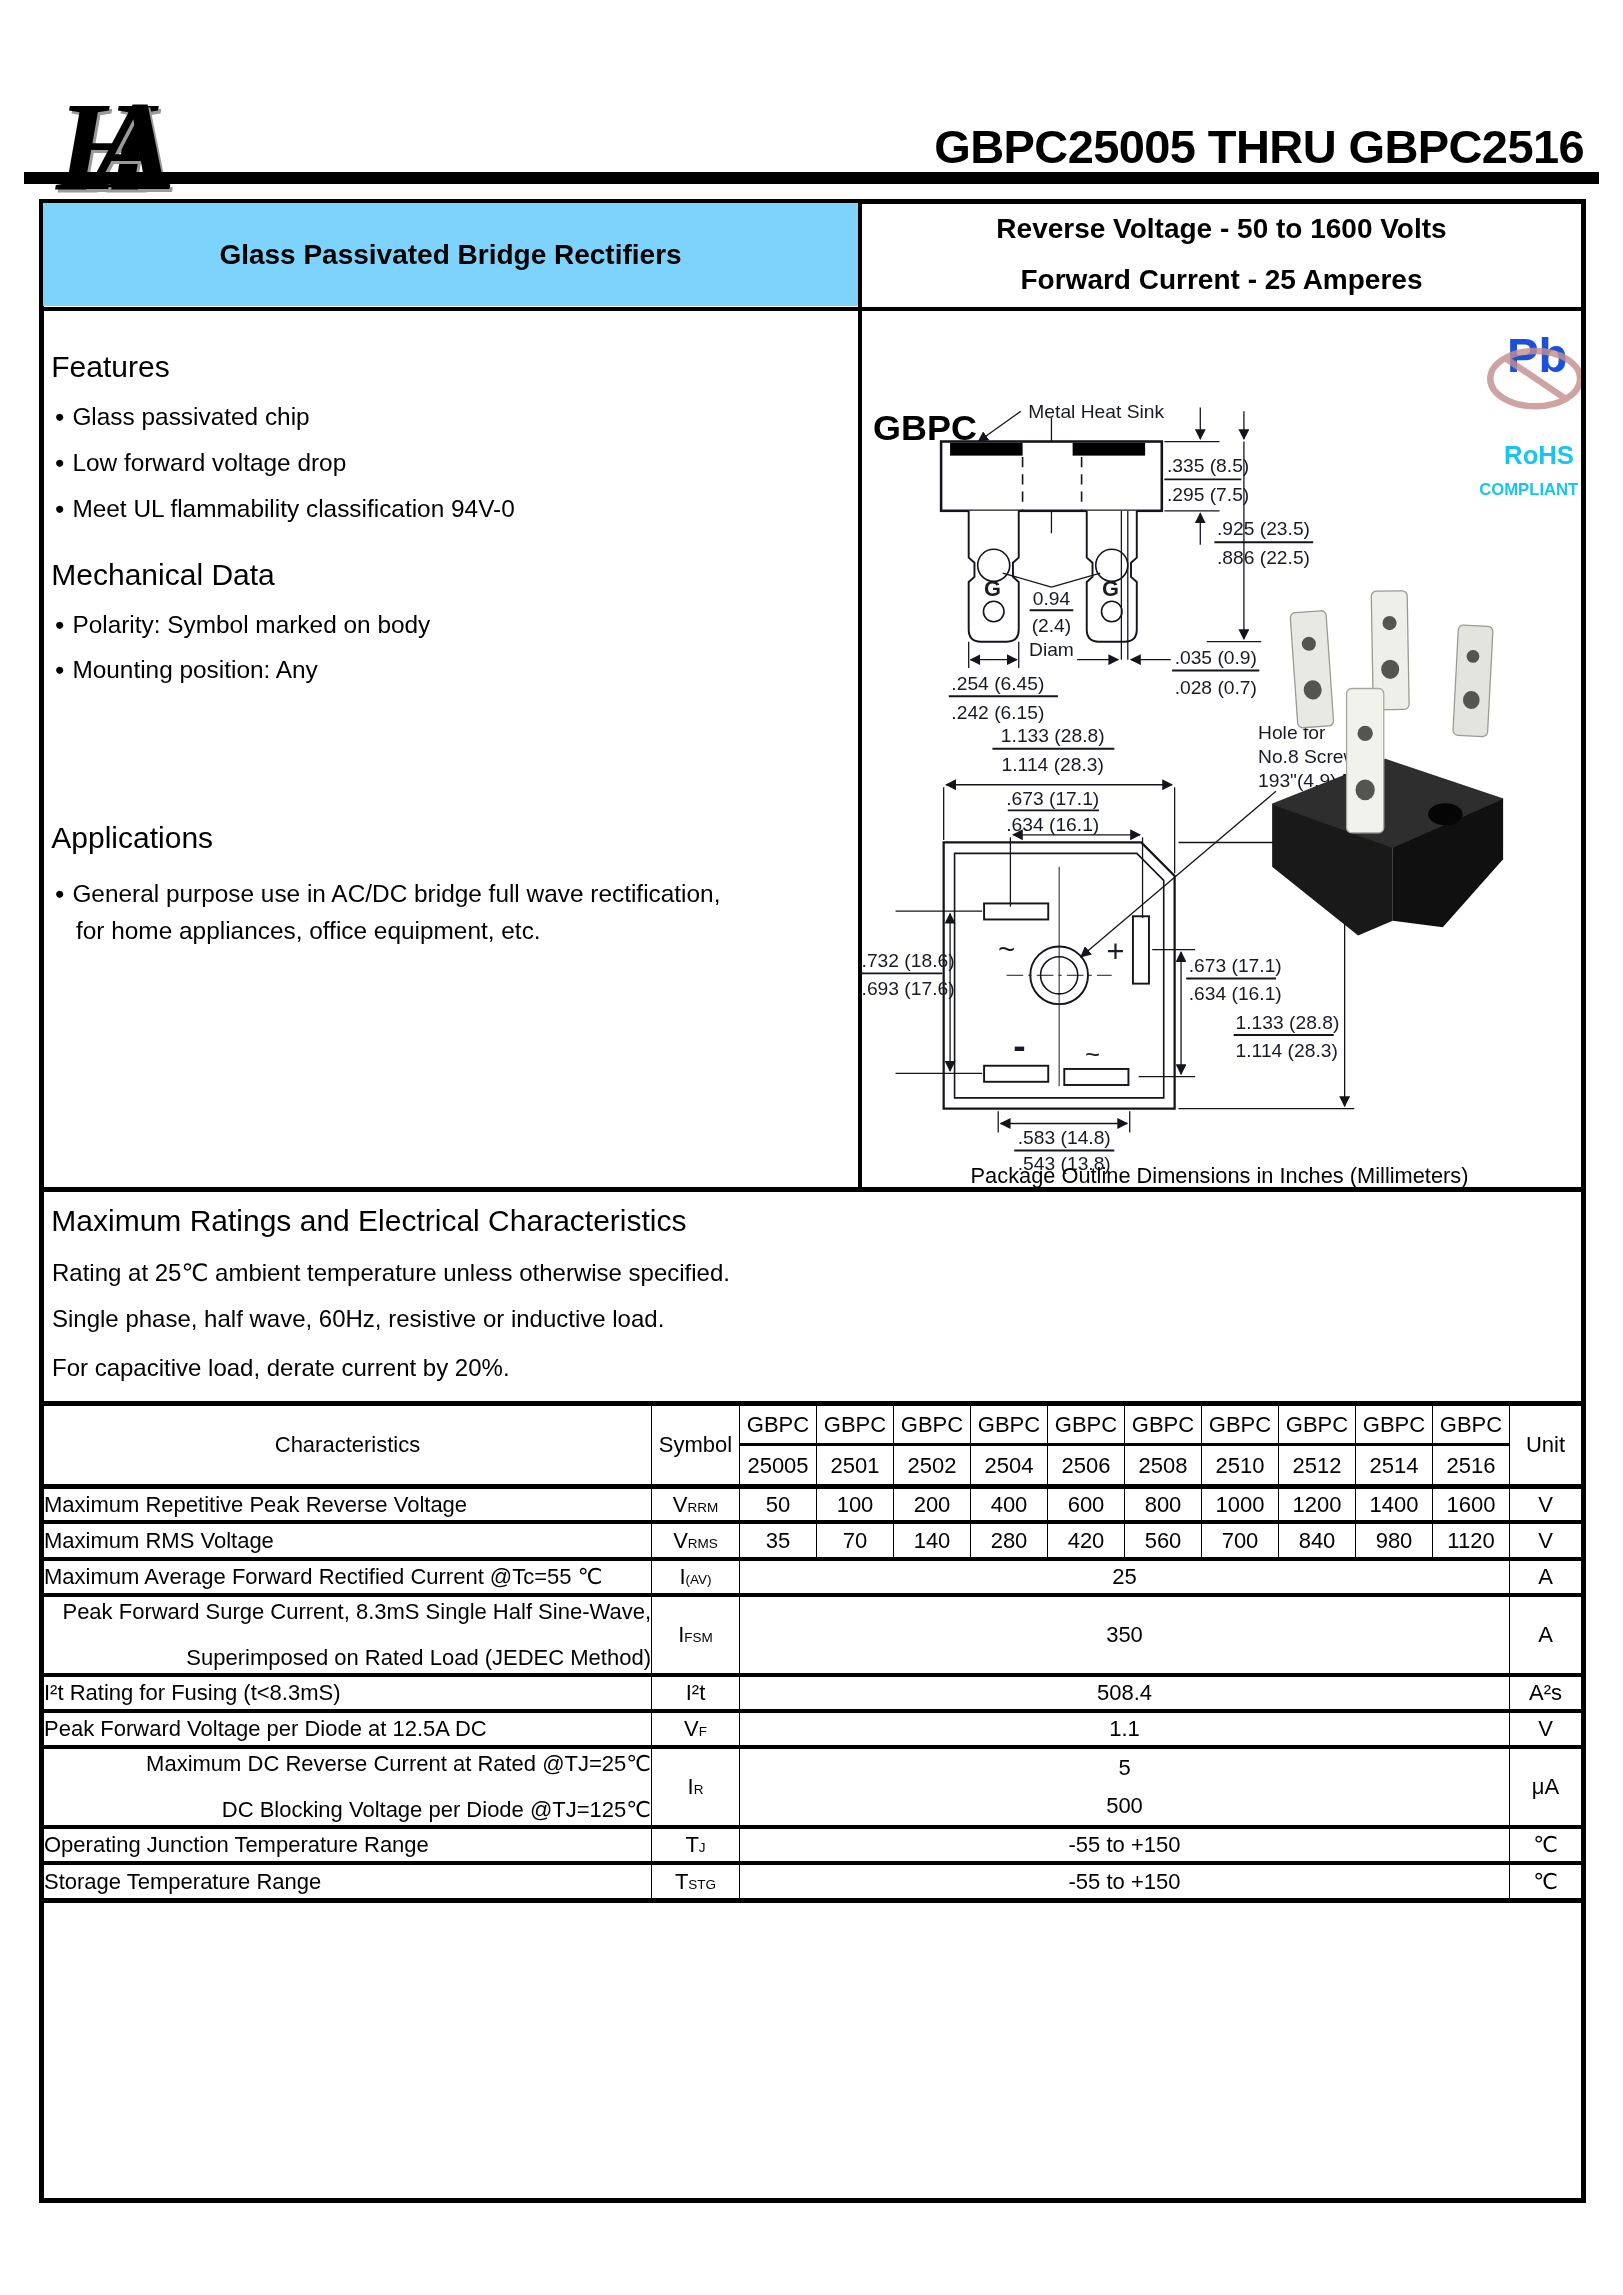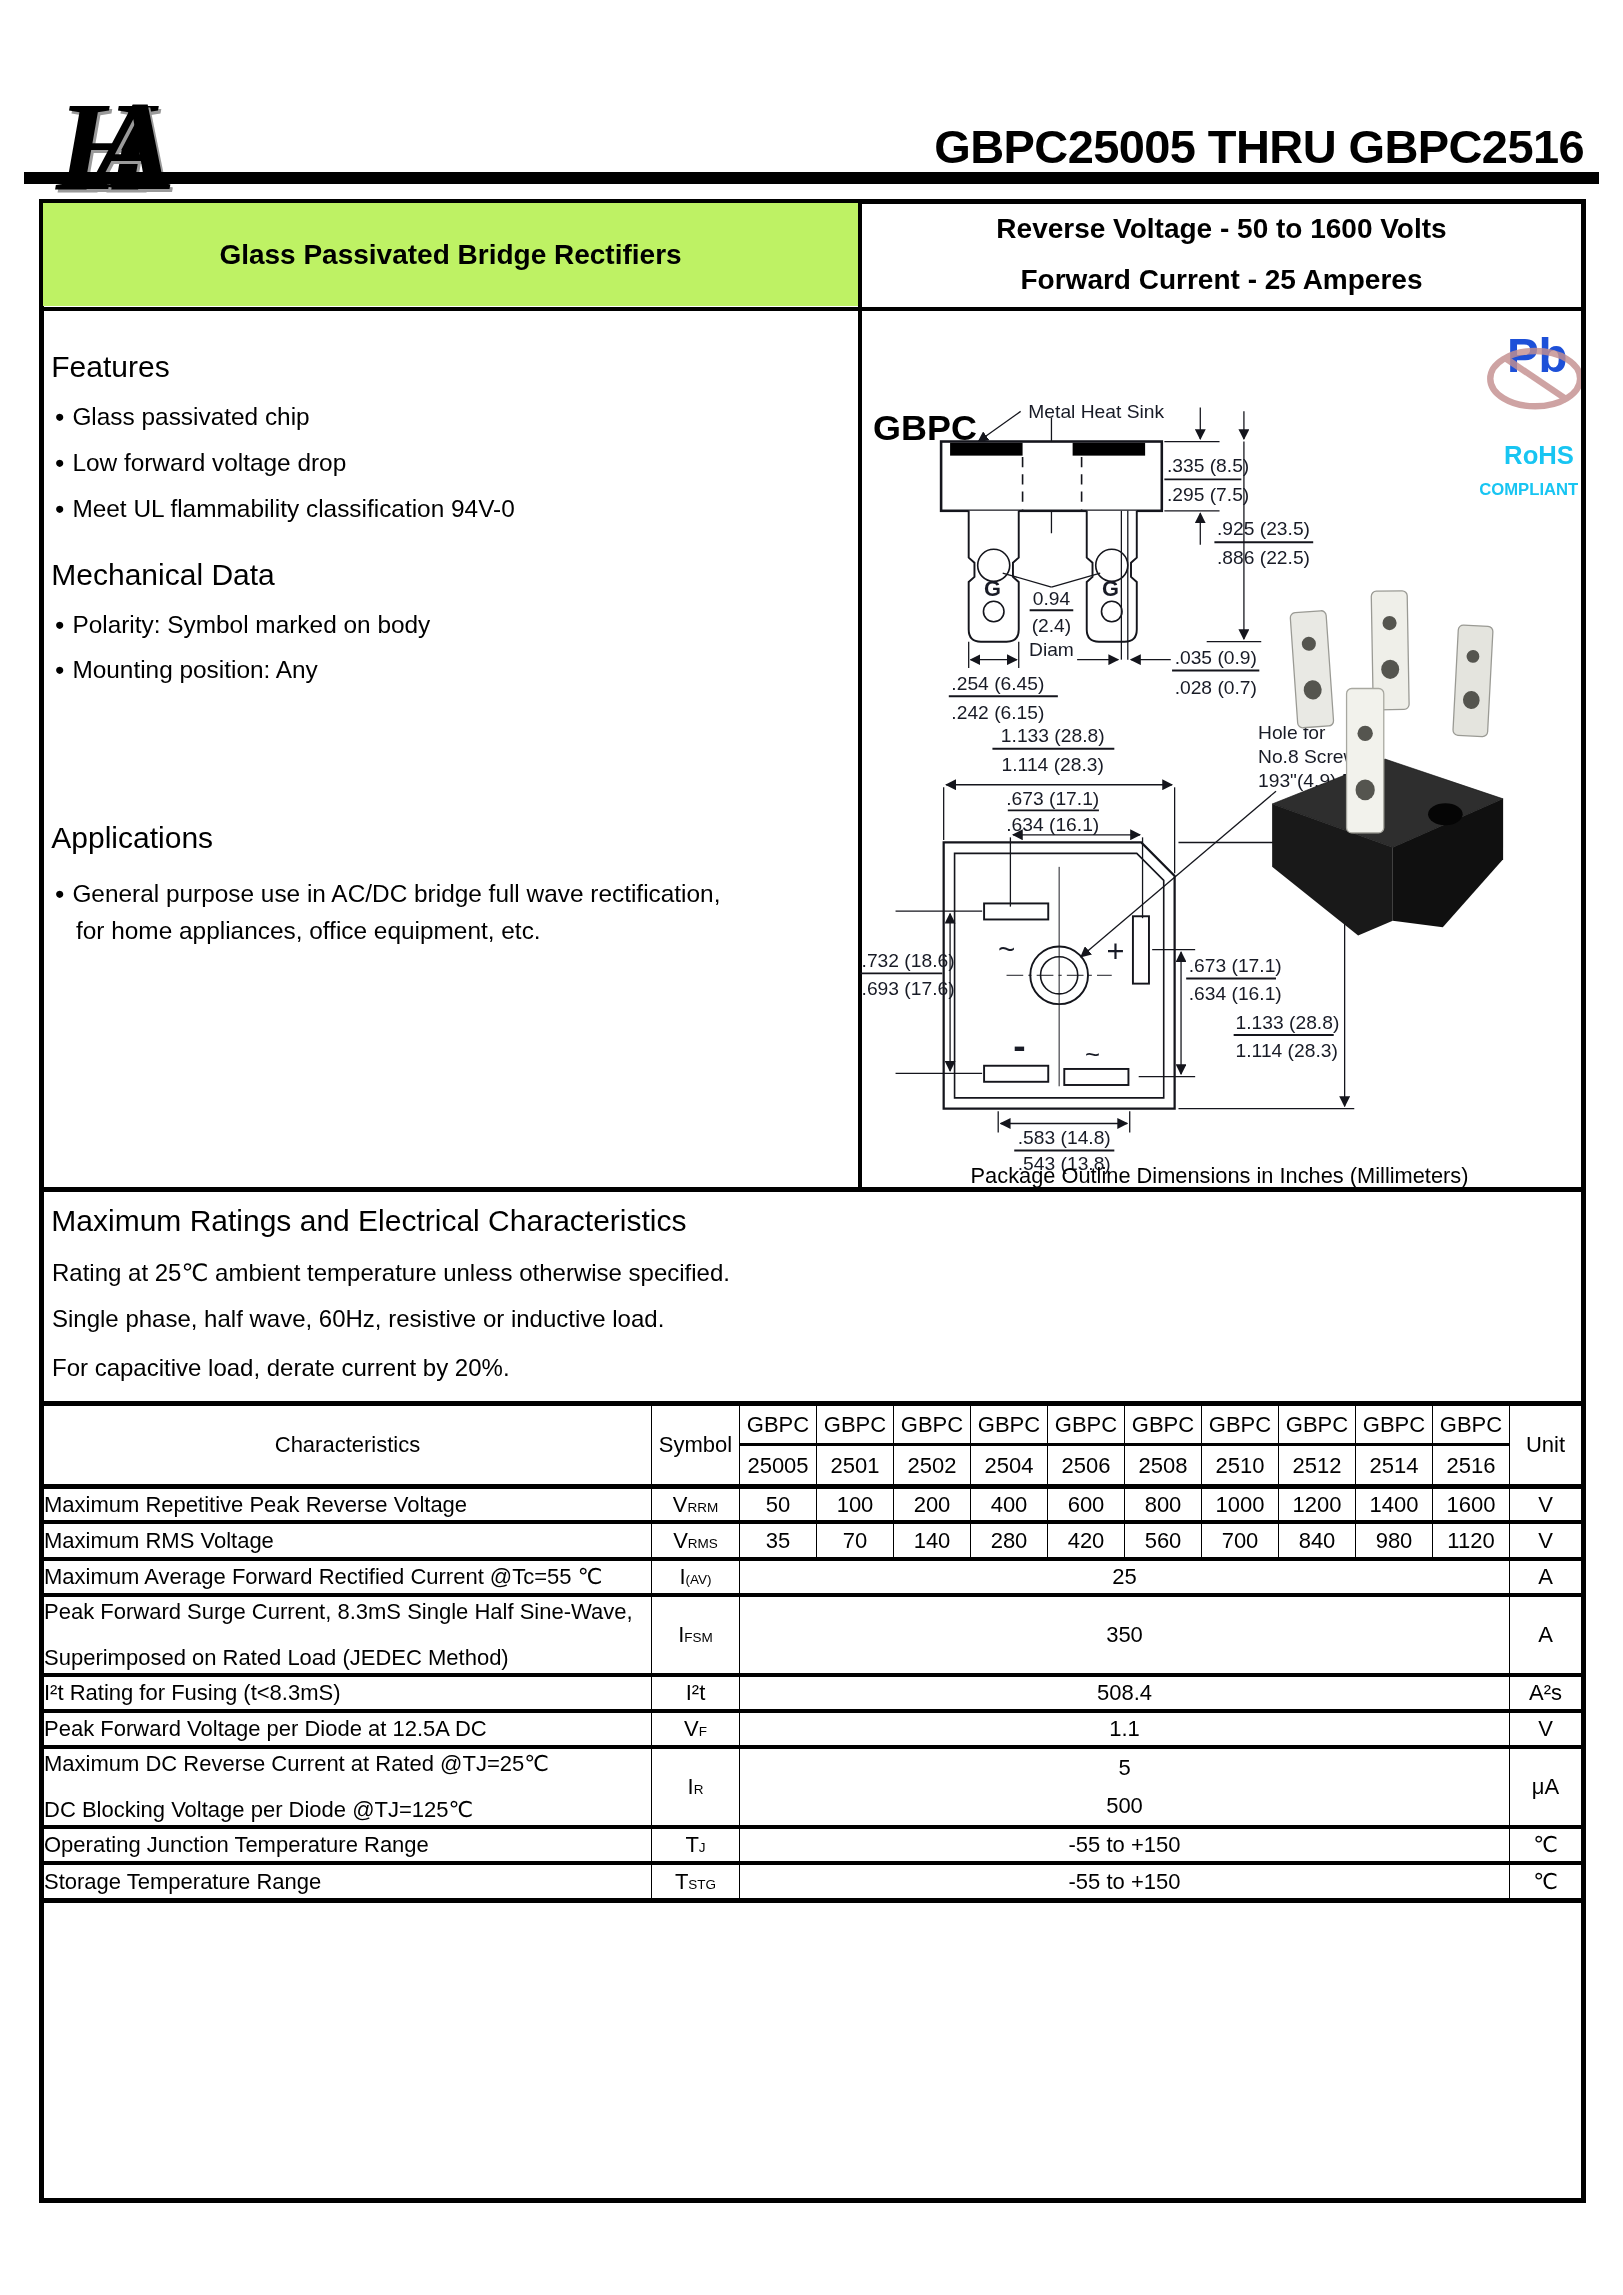--- a/index.html
+++ b/index.html
@@ -5,21 +5,21 @@
   html,body{margin:0;padding:0;background:#fff;}
   .page{position:relative;width:1624px;height:2295px;background:#fff;overflow:hidden;
         font-family:"Liberation Sans","DejaVu Sans",sans-serif;color:#000;}
   .bline{position:absolute;background:#000;}
   
   .logo{position:absolute;left:56px;top:82px;font:italic 900 128px "Liberation Serif","DejaVu Serif",serif;
         letter-spacing:-6.4px;text-shadow:2.6px 2.6px 0 #9a9a9a;line-height:1;}
   .logo .a2{margin-left:-59px;}
   .doc-title{position:absolute;right:40px;top:119px;font-size:47px;font-weight:bold;letter-spacing:-0.6px;}
   
-  .gray-cell{position:absolute;left:43px;top:203px;width:815px;height:103px;background:#bef264;
+  .gray-cell{position:absolute;left:43px;top:203px;width:815px;height:103px;background:#7dd3fc;
              display:flex;align-items:center;justify-content:center;}
   .gray-cell div{font-size:28px;font-weight:bold;}
   .spec-cell{position:absolute;left:862px;top:203px;width:719px;height:103px;display:flex;
              flex-direction:column;justify-content:space-around;align-items:center;}
   .spec-cell div{font-size:28px;font-weight:bold;}
   
   .leftcol{position:absolute;left:43px;top:310px;width:815px;height:877px;}
   .h1{position:absolute;left:8.3px;font-size:30px;font-weight:normal;}
   .bullet{position:absolute;left:11.6px;font-size:24.4px;white-space:nowrap;}
   .bullet .dot{font-size:16.7px;vertical-align:2.6px;margin-right:7.7px;}
@@ -32,21 +32,21 @@
   table.rt{position:absolute;left:39px;top:1401px;width:1547px;border-collapse:collapse;table-layout:fixed;border-radius:29px;}
   table.rt,table.rt th,table.rt td{border:1.9px solid #000;}
   table.rt{border:5.1px solid #000;}
   table.rt tr{border-top:4.5px solid #000;}
   table.rt tbody tr:first-child{border-top:5.8px solid #000;}
   table.rt th,table.rt td{padding:0;font-weight:normal;vertical-align:middle;}
   .th-c{font-size:22px;text-align:center;}
   .pt{font-size:22px;text-align:center;padding:6.4px 0 5.1px 0;border-bottom:3.9px solid #000;}
   .pn{font-size:22px;text-align:center;padding:6.4px 0 5.1px 0;}
   td.nm{font-size:22px;text-align:left;padding-left:7.7px;}
-  td.nm .l2wrap{display:flex;flex-direction:column;justify-content:space-between;height:72px;padding:0 0;}
+  td.nm .l2wrap{display:flex;flex-direction:column;justify-content:space-between;height:72px;padding:0 0;align-items:flex-end;}
   td.sy,td.vv,td.un{font-size:22px;text-align:center;}
   .ssub{font-size:13.5px;}
   td.mg{font-size:22px;text-align:center;}
   td.mg .stack{display:flex;flex-direction:column;justify-content:space-around;height:76px;}
   
   .rightcol{position:absolute;left:860px;top:310px;width:721px;height:877px;}
   svg text{font-family:"Liberation Sans","DejaVu Sans",sans-serif;}
 </style>
 </head>
 <body>

